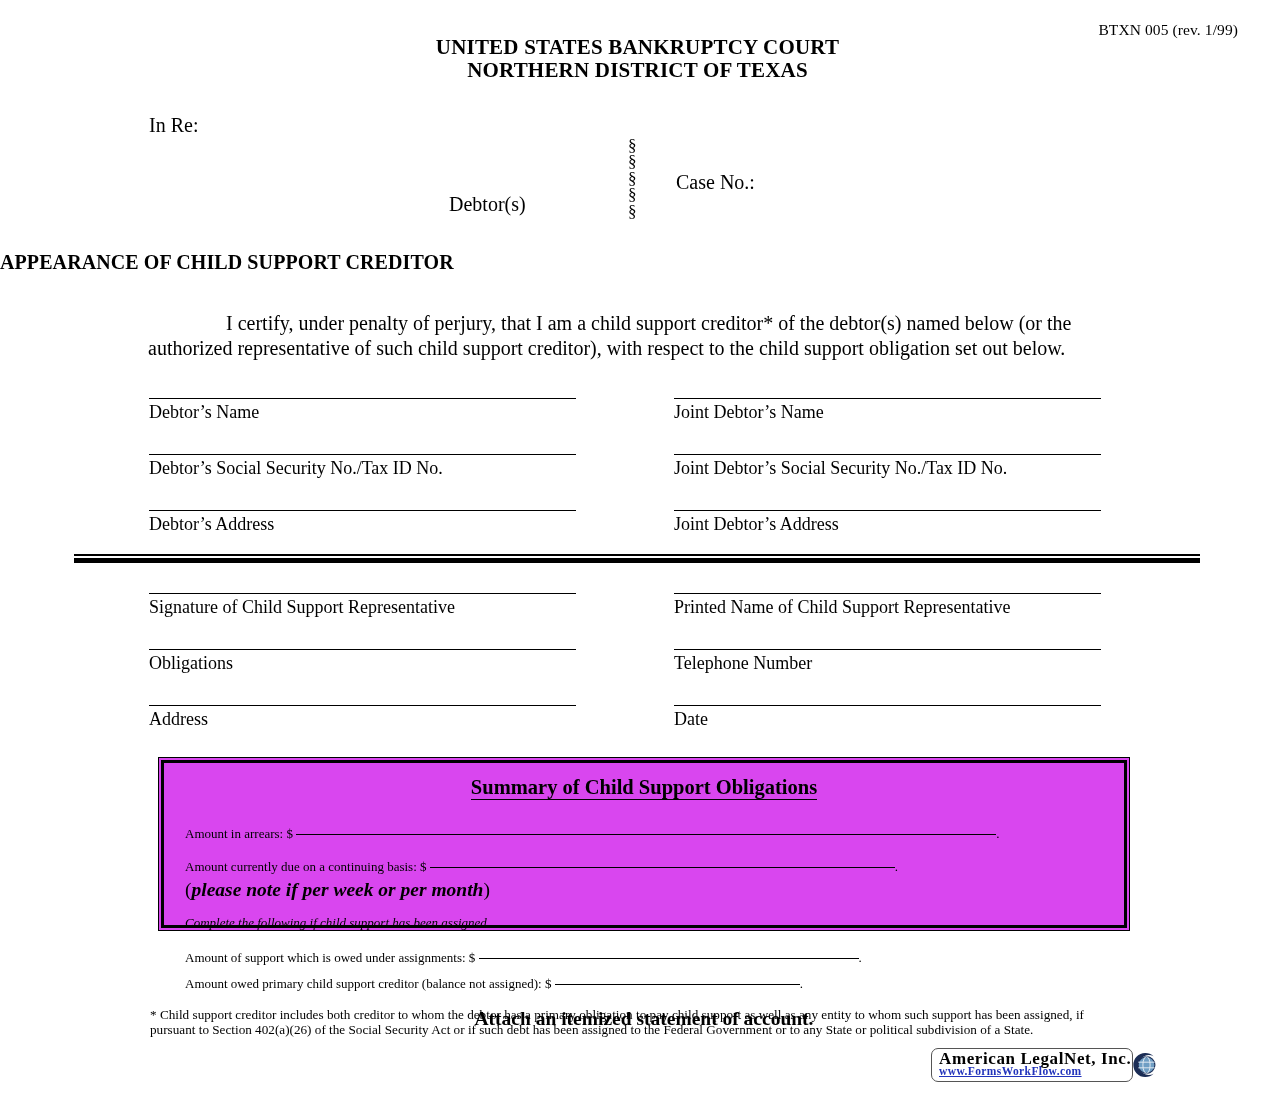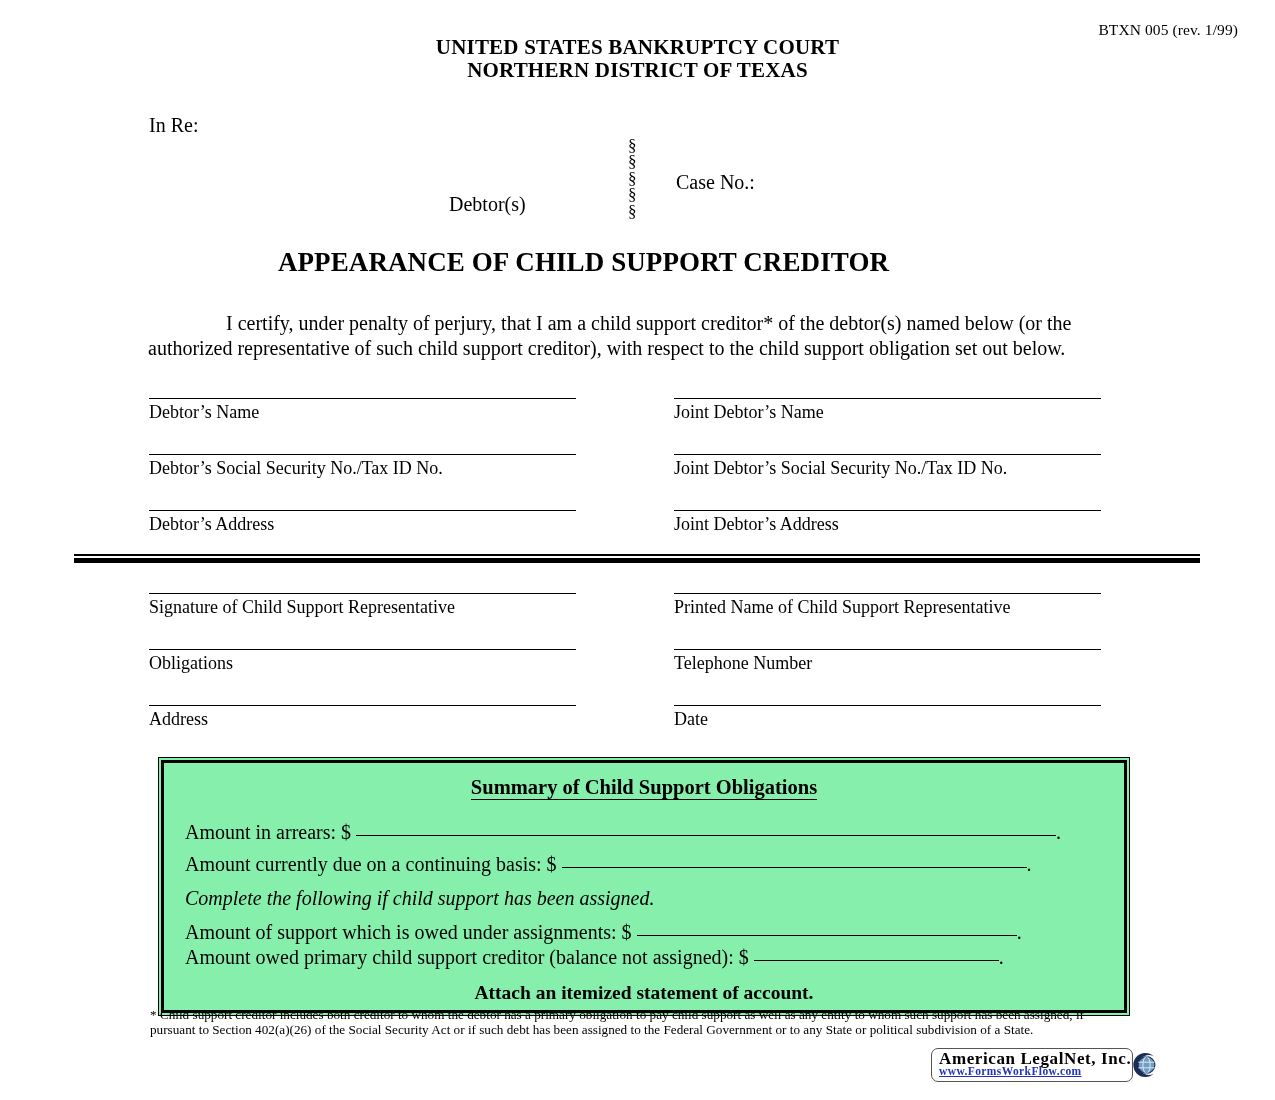--- a/index.html
+++ b/index.html
@@ -71,23 +71,22 @@
     font-size: 20px;
     margin-top: 17px;
   }
 
   
   .form-title {
     position: absolute;
     top: 252px;
     left: 0;
     width: 1167px;
-    text-align: center;
-    font-weight: bold;
-    font-size: 27px;
+    font-weight: bold;
+    font-size: 20px;
     line-height: 21px;
     letter-spacing: 0.1px;
   }
   .form-title .l2 { display: block; }
 
   
   .certify {
     position: absolute;
     top: 311px;
     left: 148px;
@@ -135,45 +134,45 @@
     height: 1.5px;
     background: #ffffff;
   }
 
   
   .summary-box {
     position: absolute;
     left: 158px;
     top: 757px;
     width: 972px;
-    height: 259px;
+    height: 174px;
     border: 1.5px solid #000;
     padding: 0;
     box-sizing: border-box;
-    background: #86efac;
+    background: #d946ef;
   }
   .summary-inner {
     border: 3.5px solid #000;
     margin: 2px;
     height: calc(100% - 4px);
     box-sizing: border-box;
     position: relative;
   }
   .summary-heading {
     text-align: center;
     font-weight: bold;
     font-size: 20.5px;
     margin-top: 13px;
   }
   .summary-heading span {
     border-bottom: 1.8px solid #000;
     padding-bottom: 1px;
   }
   .sum-line {
-    font-size: 20px;
+    font-size: 13px;
     padding-left: 21px;
     padding-right: 10px;
     line-height: 25px;
     white-space: nowrap;
     overflow: hidden;
   }
   .sum-line.r1 { margin-top: 21px; }
   .sum-line.r2 { margin-top: 7px; }
   .sum-note   { margin-top: 0px; font-size: 19.5px; padding-left: 21px; }
   .sum-note b { font-style: italic; }
@@ -345,20 +344,21 @@
       <div class="sum-line r1">
         <span>Amount in arrears:  $</span>
         <span class="blank w-arrears"></span><span>.</span>
       </div>
 
       <div class="sum-line r2">
         <span>Amount currently due on a continuing basis:  $</span>
         <span class="blank w-current"></span><span>.</span>
       </div>
 
+      <div class="sum-note"><span>(</span><b>please note if per week or per month</b><span>)</span></div>
 
       <div class="sum-line r3">Complete the following if child support has been assigned.</div>
 
       <div class="sum-line r4">
         <span>Amount of support which is owed under assignments:  $</span>
         <span class="blank w-assign"></span><span>.</span>
       </div>
 
       <div class="sum-line r5">
         <span>Amount owed primary child support creditor (balance not assigned):  $</span>

